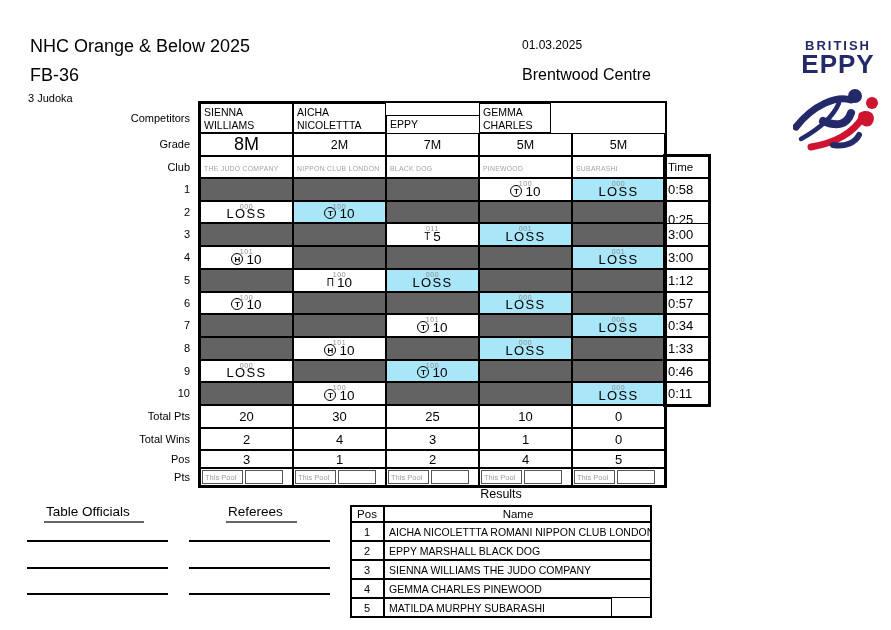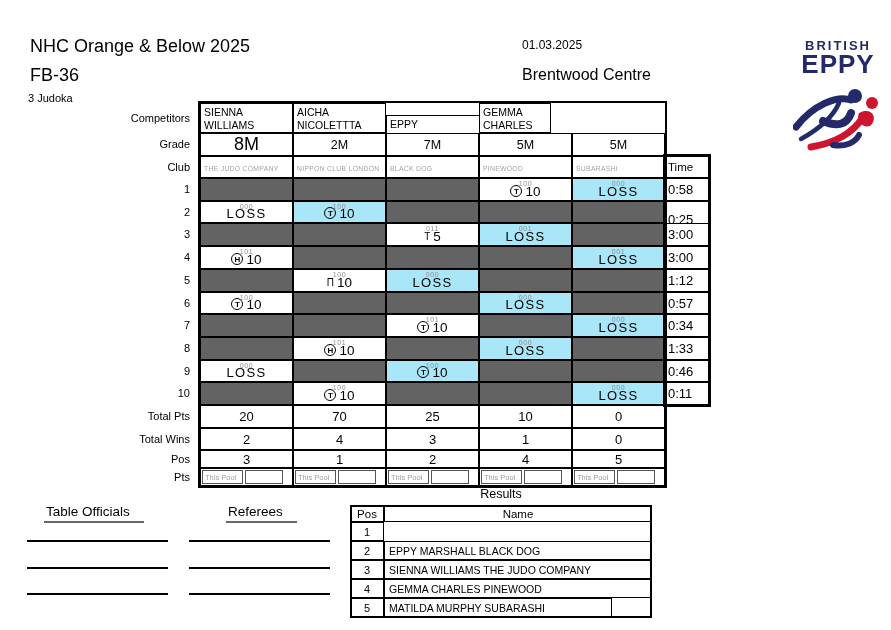--- a/index.html
+++ b/index.html
@@ -267,21 +267,21 @@
     <div class="cell" style="position: absolute; left: 479px; top: 382px; width: 93px; height: 23px; background: rgb(99, 99, 99);"></div>
     <div class="cell" style="position: absolute; left: 572px; top: 382px; width: 93px; height: 23px; background: rgb(168, 230, 248);">
       <span class="score" style="color: rgb(143, 143, 143);">000</span>
       <span class="resline">
         <span class="loss">LOSS</span>
       </span>
     </div>
     <div class="cell timec" style="position: absolute; left: 665px; top: 382px; width: 44px; height: 23px;">0:11</div>
     <div class="lbl" style="position: absolute; top: 410px;">Total Pts</div>
     <div class="cell num" style="position: absolute; left: 200px; top: 405px; width: 93px; height: 23px;">20</div>
-    <div class="cell num" style="position: absolute; left: 293px; top: 405px; width: 93px; height: 23px;">70</div>
+    <div class="cell num" style="position: absolute; left: 293px; top: 405px; width: 93px; height: 23px;">30</div>
     <div class="cell num" style="position: absolute; left: 386px; top: 405px; width: 93px; height: 23px;">25</div>
     <div class="cell num" style="position: absolute; left: 479px; top: 405px; width: 93px; height: 23px;">10</div>
     <div class="cell num" style="position: absolute; left: 572px; top: 405px; width: 93px; height: 23px;">0</div>
     <div class="lbl" style="position: absolute; top: 432.5px;">Total Wins</div>
     <div class="cell num" style="position: absolute; left: 200px; top: 428px; width: 93px; height: 22px;">2</div>
     <div class="cell num" style="position: absolute; left: 293px; top: 428px; width: 93px; height: 22px;">4</div>
     <div class="cell num" style="position: absolute; left: 386px; top: 428px; width: 93px; height: 22px;">3</div>
     <div class="cell num" style="position: absolute; left: 479px; top: 428px; width: 93px; height: 22px;">1</div>
     <div class="cell num" style="position: absolute; left: 572px; top: 428px; width: 93px; height: 22px;">0</div>
     <div class="lbl" style="position: absolute; top: 452.5px;">Pos</div>
@@ -304,20 +304,21 @@
     <div class="tp-box" style="position: absolute; left: 481px; top: 470px; width: 41px; height: 14px; color: rgb(156, 156, 156);">This Pool</div>
     <div class="tp-box" style="position: absolute; left: 524px; top: 470px; width: 38px; height: 14px;"></div>
     <div class="cell" style="position: absolute; left: 572px; top: 468px; width: 93px; height: 18px;"></div>
     <div class="tp-box" style="position: absolute; left: 574px; top: 470px; width: 41px; height: 14px; color: rgb(156, 156, 156);">This Pool</div>
     <div class="tp-box" style="position: absolute; left: 617px; top: 470px; width: 38px; height: 14px;"></div>
     <div class="frame" style="position: absolute; left: 198px; top: 101px; width: 469px; height: 387px;"></div>
     <div class="frame" style="position: absolute; left: 663px; top: 154px; width: 48px; height: 253px;"></div>
     <div class="cell num" style="position: absolute; left: 350px; top: 505px; width: 34px; height: 17px; font-size: 11.5px;">Pos</div>
     <div class="cell num" style="position: absolute; left: 384px; top: 505px; width: 268px; height: 17px; font-size: 11.5px;">Name</div>
     <div class="cell num" style="position: absolute; left: 350px; top: 522px; width: 34px; height: 19px; font-size: 11px;">1</div>
+    <div class="cell resname" style="position: absolute; left: 384px; top: 522px; width: 268px; height: 19px;">AICHA NICOLETTTA ROMANI NIPPON CLUB LONDON</div>
     <div class="cell num" style="position: absolute; left: 350px; top: 541px; width: 34px; height: 19px; font-size: 11px;">2</div>
     <div class="cell resname" style="position: absolute; left: 384px; top: 541px; width: 268px; height: 19px;">EPPY MARSHALL BLACK DOG</div>
     <div class="cell num" style="position: absolute; left: 350px; top: 560px; width: 34px; height: 19px; font-size: 11px;">3</div>
     <div class="cell resname" style="position: absolute; left: 384px; top: 560px; width: 268px; height: 19px;">SIENNA WILLIAMS THE JUDO COMPANY</div>
     <div class="cell num" style="position: absolute; left: 350px; top: 579px; width: 34px; height: 19px; font-size: 11px;">4</div>
     <div class="cell resname" style="position: absolute; left: 384px; top: 579px; width: 268px; height: 19px;">GEMMA CHARLES PINEWOOD</div>
     <div class="cell num" style="position: absolute; left: 350px; top: 598px; width: 34px; height: 19px; font-size: 11px;">5</div>
     <div class="cell resname" style="position: absolute; left: 384px; top: 598px; width: 228px; height: 19px;">MATILDA MURPHY SUBARASHI</div>
     <div class="frame" style="position: absolute; left: 350px; top: 505px; width: 302px; height: 113px;"></div>
     <div class="sig" style="position: absolute; left: 27px; top: 540px; width: 141px;"></div>

